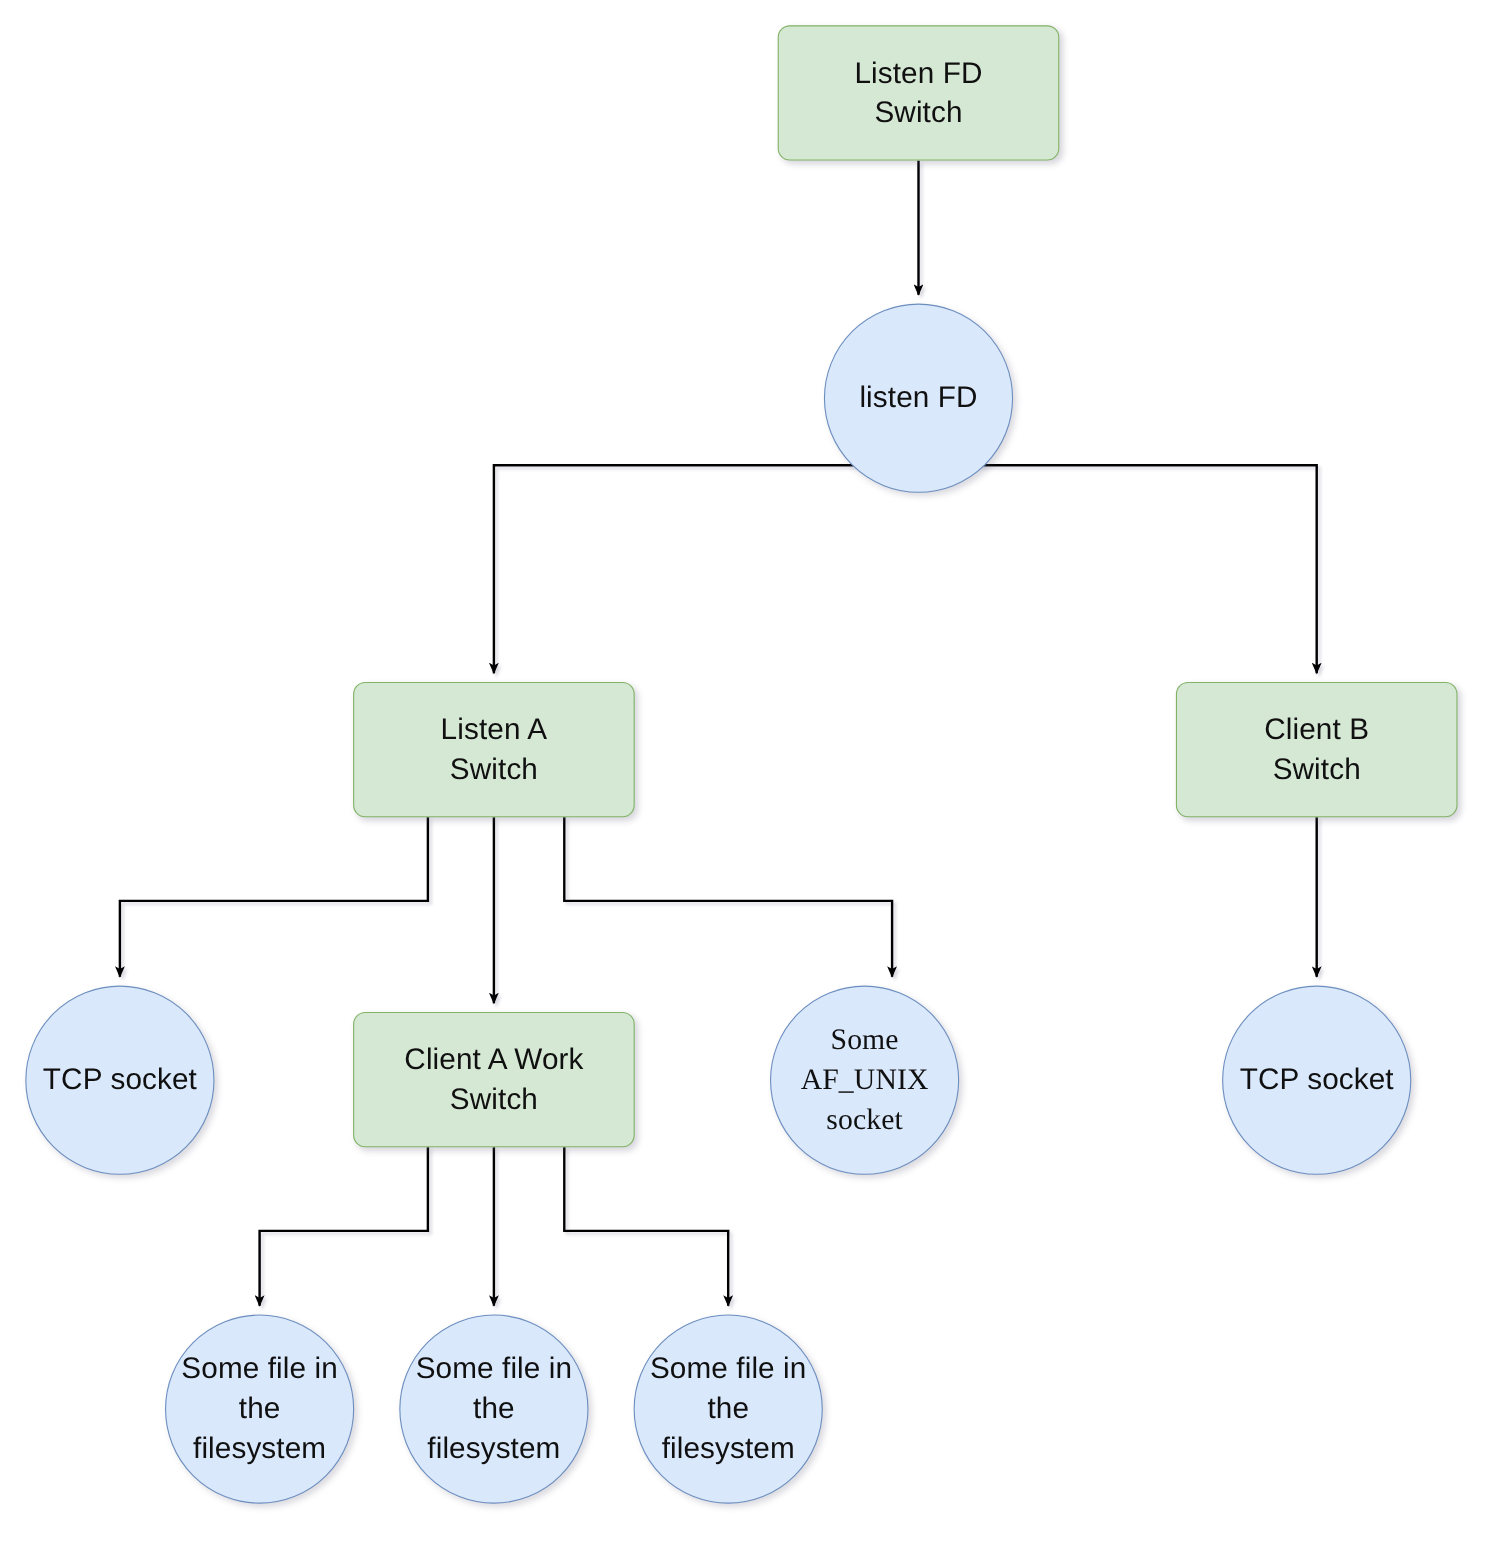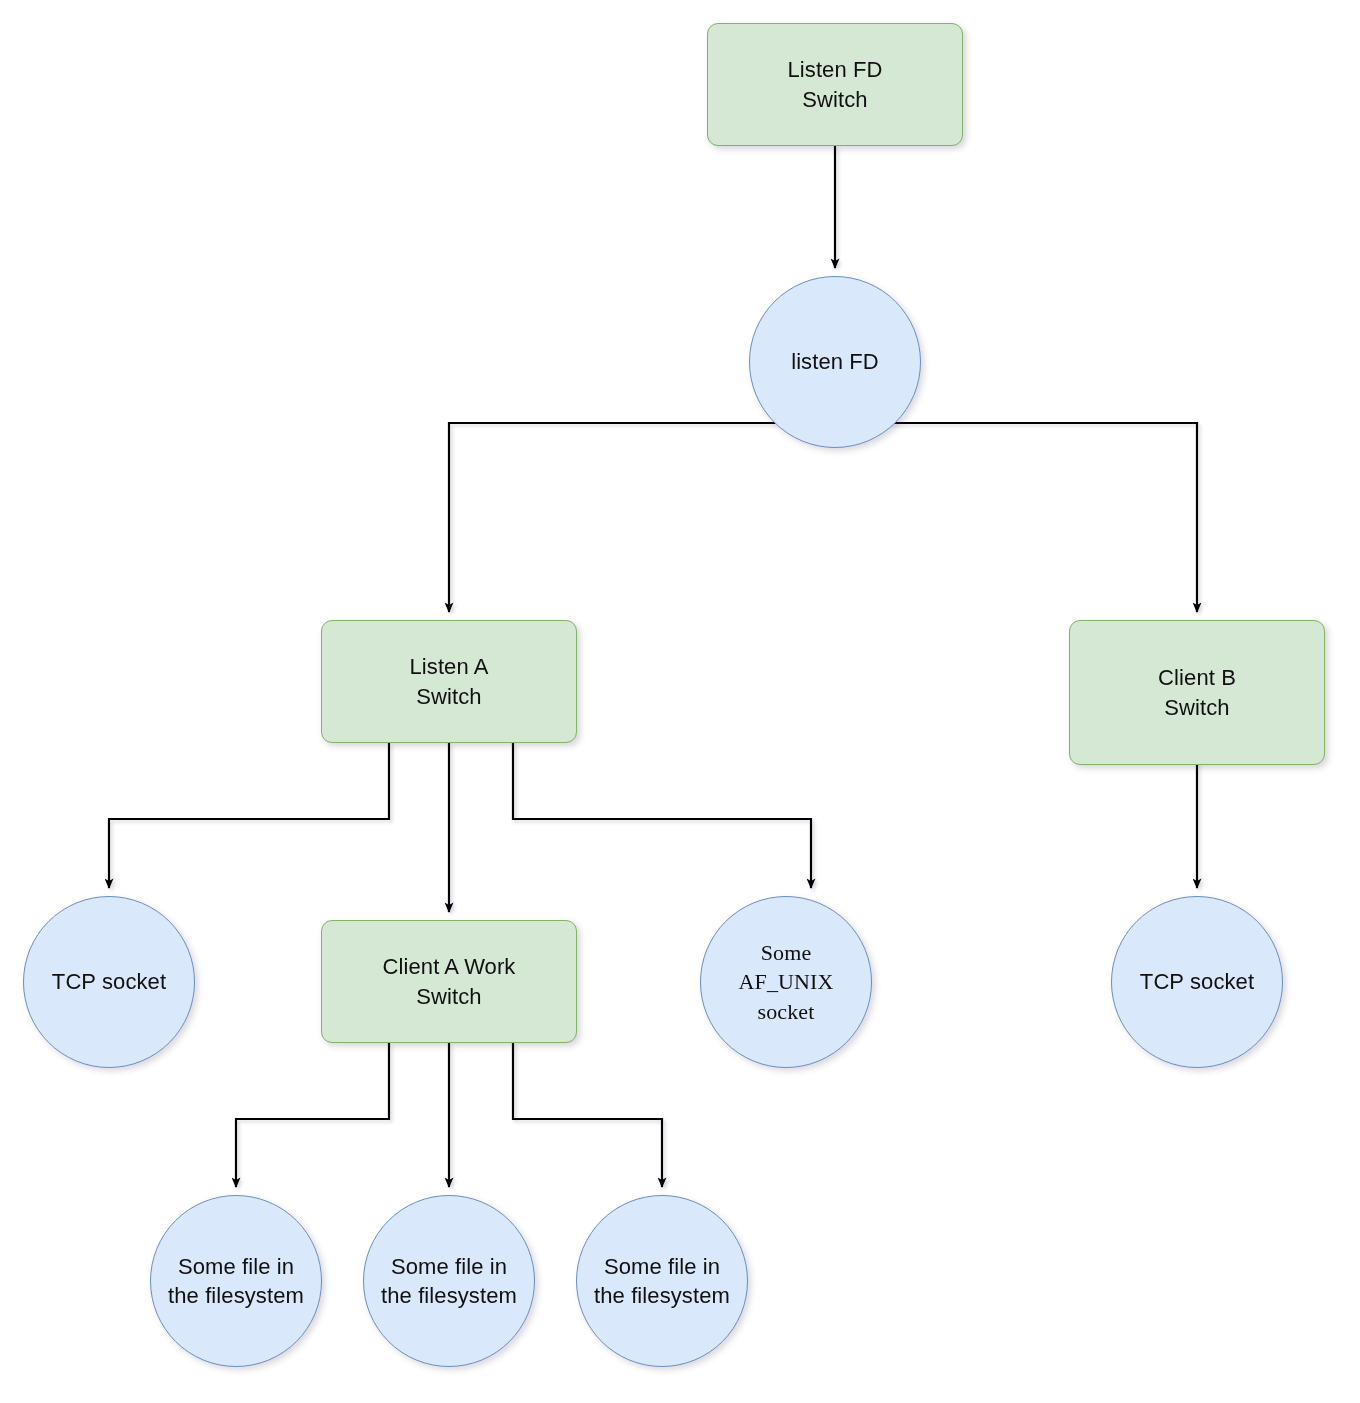--- a/index.html
+++ b/index.html
@@ -27,21 +27,21 @@
     pointer-events: none;
   }
   .node {
     position: absolute;
     box-sizing: border-box;
     display: flex;
     align-items: center;
     justify-content: center;
     text-align: center;
     color: #101010;
-    font-size: 22px;
+    font-size: 27px;
     line-height: 1.33;
     letter-spacing: 0.1px;
     white-space: pre-line;
   }
   .node-process {
     background: #d5e8d4;
     border: 1.6px solid #82b366;
     border-radius: 11px;
     box-shadow: 3px 3px 6px rgba(80, 80, 110, 0.24);
   }
@@ -83,21 +83,21 @@
         <path d="M 513 1043 L 513 1119 L 662 1119 L 662 1187" marker-end="url(#arrowhead)"></path>
       </g>
   </svg>
 
   <div id="nodes">
       <div class="node node-process" style="left: 707px; top: 23px; width: 256px; height: 123px;"><span class="node-label">Listen FD
 Switch</span></div>
       <div class="node node-circle" style="left: 749px; top: 276px; width: 172px; height: 172px;"><span class="node-label">listen FD</span></div>
       <div class="node node-process" style="left: 321px; top: 620px; width: 256px; height: 123px;"><span class="node-label">Listen A
 Switch</span></div>
-      <div class="node node-process" style="left: 1069px; top: 620px; width: 256px; height: 145px;"><span class="node-label">Client B
+      <div class="node node-process" style="left: 1069px; top: 620px; width: 256px; height: 123px;"><span class="node-label">Client B
 Switch</span></div>
       <div class="node node-circle" style="left: 23px; top: 896px; width: 172px; height: 172px;"><span class="node-label">TCP socket</span></div>
       <div class="node node-process" style="left: 321px; top: 920px; width: 256px; height: 123px;"><span class="node-label">Client A Work
 Switch</span></div>
       <div class="node node-circle" style="left: 700px; top: 896px; width: 172px; height: 172px; font-family: Liberation Serif, serif;"><span class="node-label">Some
 AF_UNIX
 socket</span></div>
       <div class="node node-circle" style="left: 1111px; top: 896px; width: 172px; height: 172px;"><span class="node-label">TCP socket</span></div>
       <div class="node node-circle" style="left: 150px; top: 1195px; width: 172px; height: 172px;"><span class="node-label">Some file in
 the filesystem</span></div>

